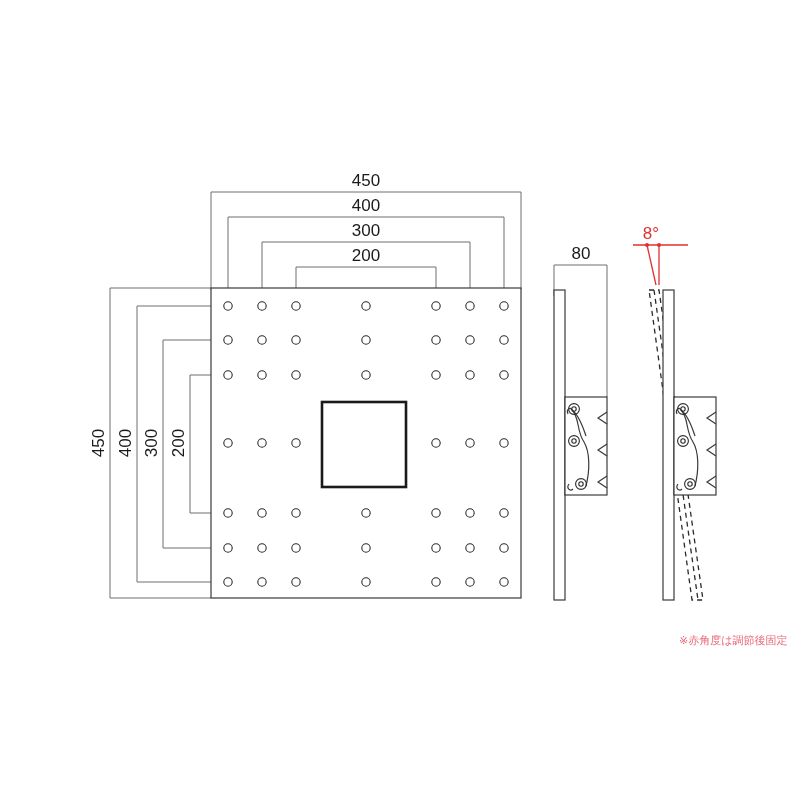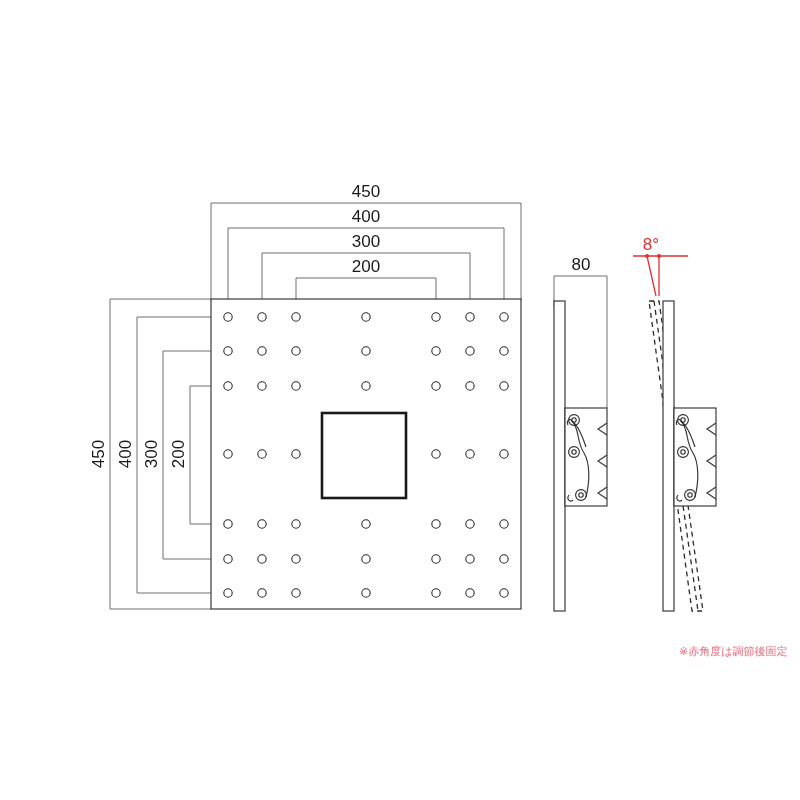--- a/index.html
+++ b/index.html
@@ -11,21 +11,21 @@
   body {
     width: 800px;
     height: 800px;
     font-family: "Liberation Sans", sans-serif;
     overflow: hidden;
     position: relative;
   }
   #drawing-root {
     position: absolute;
     left: 0;
-    top: 11px;
+    top: 0;
     width: 800px;
     height: 620px;
   }
   svg {
     display: block;
   }
   .dim-text {
     font-family: "Liberation Sans", sans-serif;
     font-size: 17px;
     fill: #1a1a1a;

